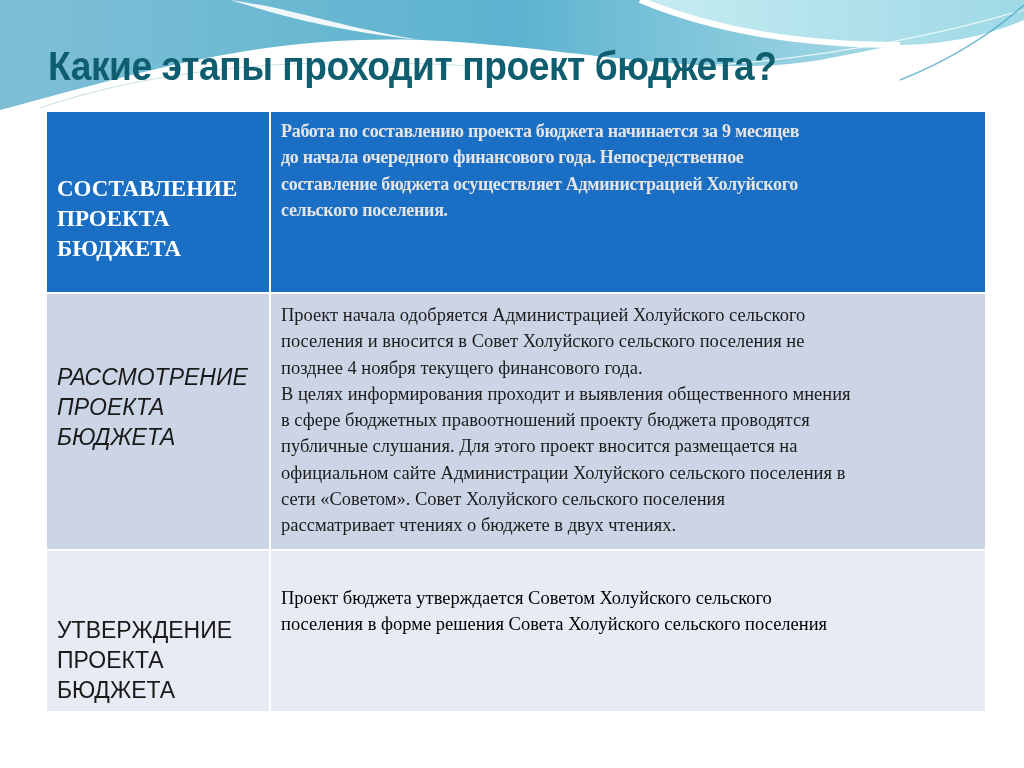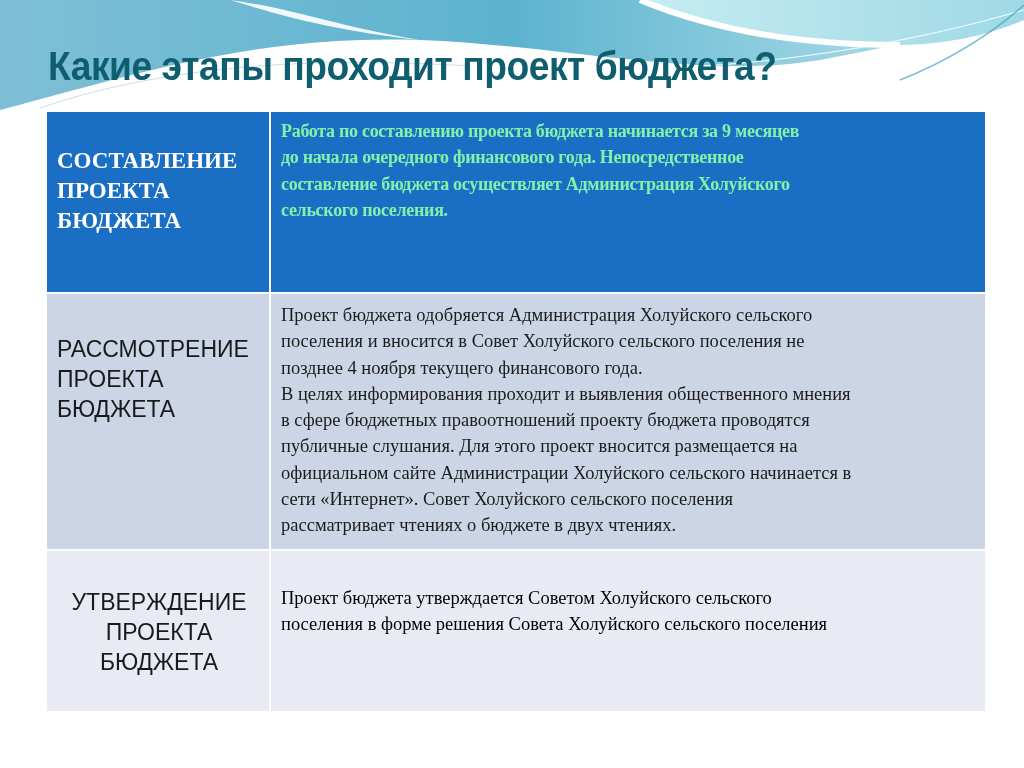--- a/index.html
+++ b/index.html
@@ -23,27 +23,27 @@
     position:absolute; left:45px; top:110px; width:942px;
     border-collapse:collapse; table-layout:fixed;
   }
   table.stages td { border:2px solid #ffffff; vertical-align:top; padding:0; }
   .c1 { width:222px; }
   .row1 td { background:#1a6ec3; height:180px; }
   .row2 td { background:#ccd5e6; height:255px; }
   .row3 td { background:#e8ebf4; height:160px; }
   .stage-name {
     font-family:"Liberation Sans", sans-serif;
-    font-size:23px; line-height:30px; padding:0 8px 0 10px;
+    font-size:23px; line-height:30px; padding:0 8px 0 10px;margin-top:28px;
   }
   .row1 .stage-name { color:#ffffff; font-family:"Liberation Serif", serif; font-weight:bold; font-size:23px; padding-top:34px; }
-  .row2 .stage-name { color:#1a1a1a; padding-top:40px; }
-  .row3 .stage-name { color:#1a1a1a; padding-top:36px;text-align:center; }
+  .row2 .stage-name { color:#1a1a1a; padding-top:40px;font-style:italic; }
+  .row3 .stage-name { color:#1a1a1a; padding-top:36px; }
   .desc { font-size:18.5px; line-height:26.3px; padding:4px 8px 0 10px; }
-  .row1 .desc { color:#86efac; font-weight:bold; font-size:18px; letter-spacing:-0.3px; padding-top:6px; }
+  .row1 .desc { color:#e5e5e5; font-weight:bold; font-size:18px; letter-spacing:-0.3px; padding-top:6px; }
   .row2 .desc { color:#1c1c1c; padding-top:8px; }
   .row3 .desc { color:#000000; padding-top:34px; }
   .line { display:block; white-space:nowrap; }
 </style>
 </head>
 <body>
 
 <div class="bg">
   <svg width="1024" height="768" viewBox="0 0 1024 768">
     <defs>
@@ -78,43 +78,43 @@
       <div class="stage-name">
         <span class="line">СОСТАВЛЕНИЕ</span>
         <span class="line">ПРОЕКТА</span>
         <span class="line">БЮДЖЕТА</span>
       </div>
     </td>
     <td>
       <div class="desc">
         <span class="line">Работа по составлению проекта бюджета начинается за 9 месяцев</span>
         <span class="line">до начала очередного финансового года. Непосредственное</span>
-        <span class="line">составление бюджета осуществляет Администрация Холуйского</span>
+        <span class="line">составление бюджета осуществляет Администрацией Холуйского</span>
         <span class="line">сельского поселения.</span>
       </div>
     </td>
   </tr>
   <tr class="row2">
     <td class="c1">
       <div class="stage-name">
         <span class="line">РАССМОТРЕНИЕ</span>
         <span class="line">ПРОЕКТА</span>
         <span class="line">БЮДЖЕТА</span>
       </div>
     </td>
     <td>
       <div class="desc">
-        <span class="line">Проект бюджета одобряется Администрация Холуйского сельского</span>
+        <span class="line">Проект начала одобряется Администрацией Холуйского сельского</span>
         <span class="line">поселения и вносится в Совет Холуйского сельского поселения не</span>
         <span class="line">позднее 4 ноября текущего финансового года.</span>
         <span class="line">В целях информирования проходит и выявления общественного мнения</span>
         <span class="line">в сфере бюджетных правоотношений проекту бюджета проводятся</span>
         <span class="line">публичные слушания. Для этого проект вносится размещается на</span>
-        <span class="line">официальном сайте Администрации Холуйского сельского начинается в</span>
-        <span class="line">сети «Интернет». Совет Холуйского сельского поселения</span>
+        <span class="line">официальном сайте Администрации Холуйского сельского поселения в</span>
+        <span class="line">сети «Советом». Совет Холуйского сельского поселения</span>
         <span class="line">рассматривает чтениях о бюджете в двух чтениях.</span>
       </div>
     </td>
   </tr>
   <tr class="row3">
     <td class="c1">
       <div class="stage-name">
         <span class="line">УТВЕРЖДЕНИЕ</span>
         <span class="line">ПРОЕКТА</span>
         <span class="line">БЮДЖЕТА</span>

